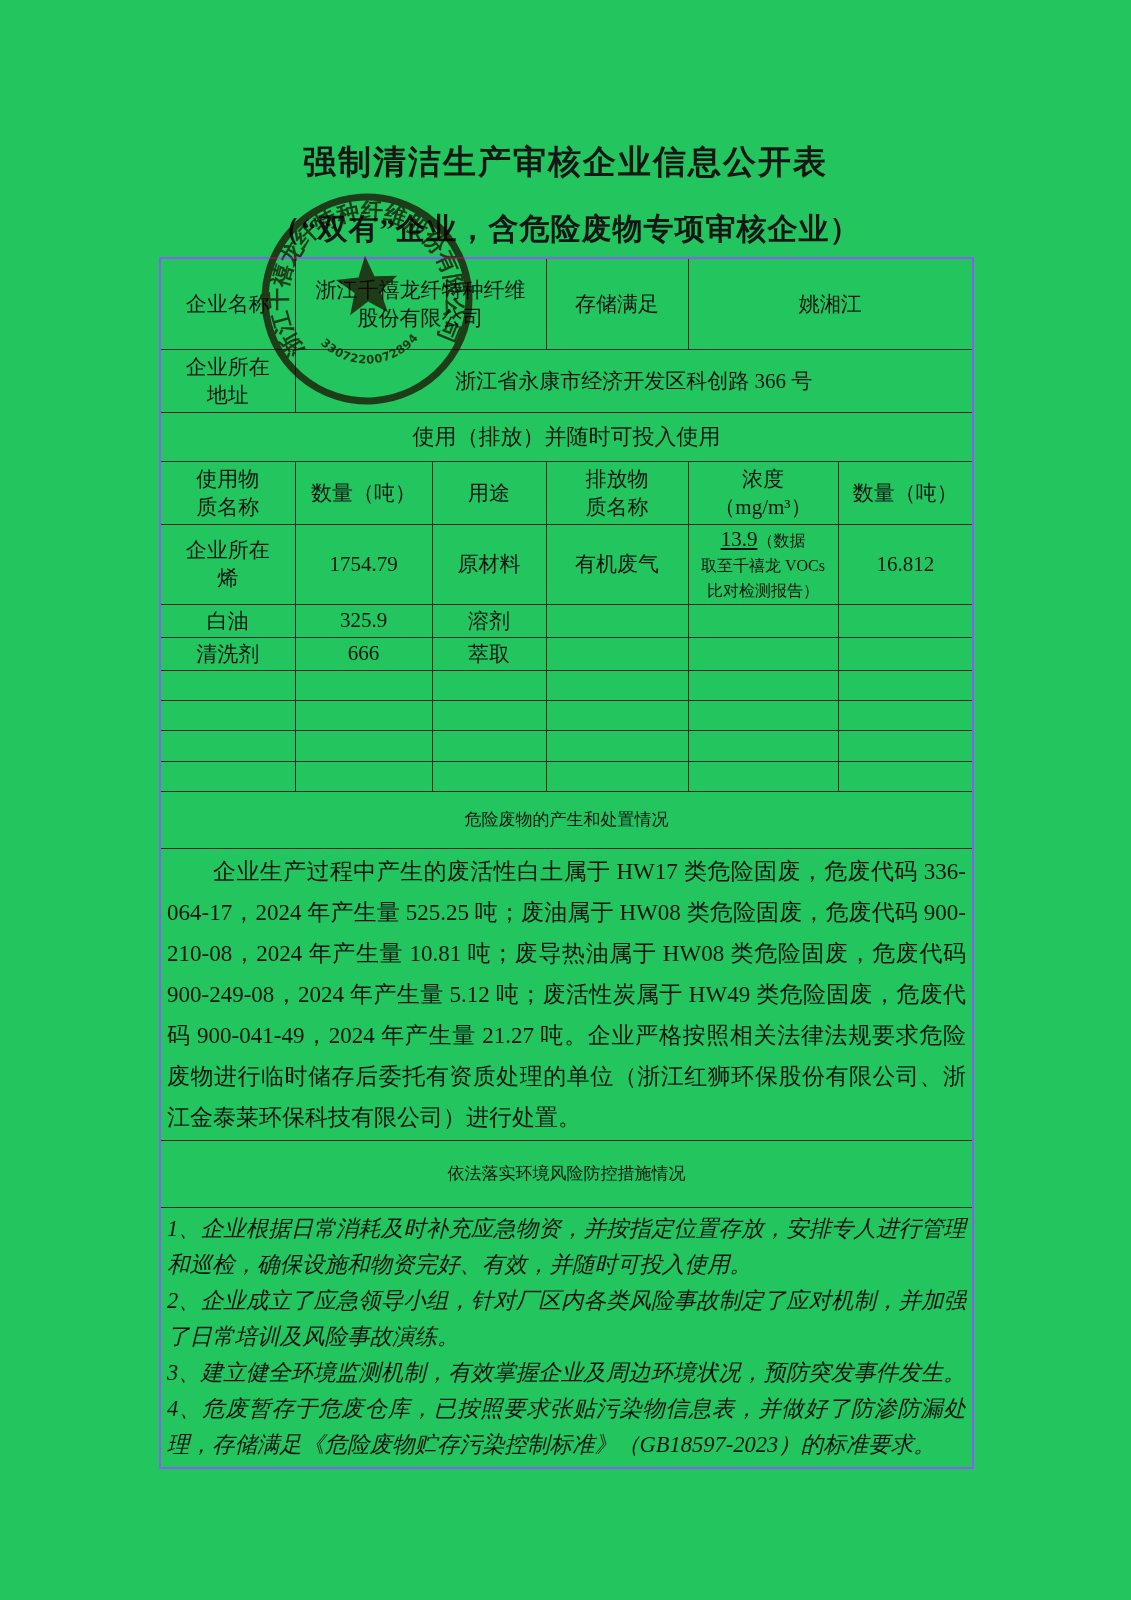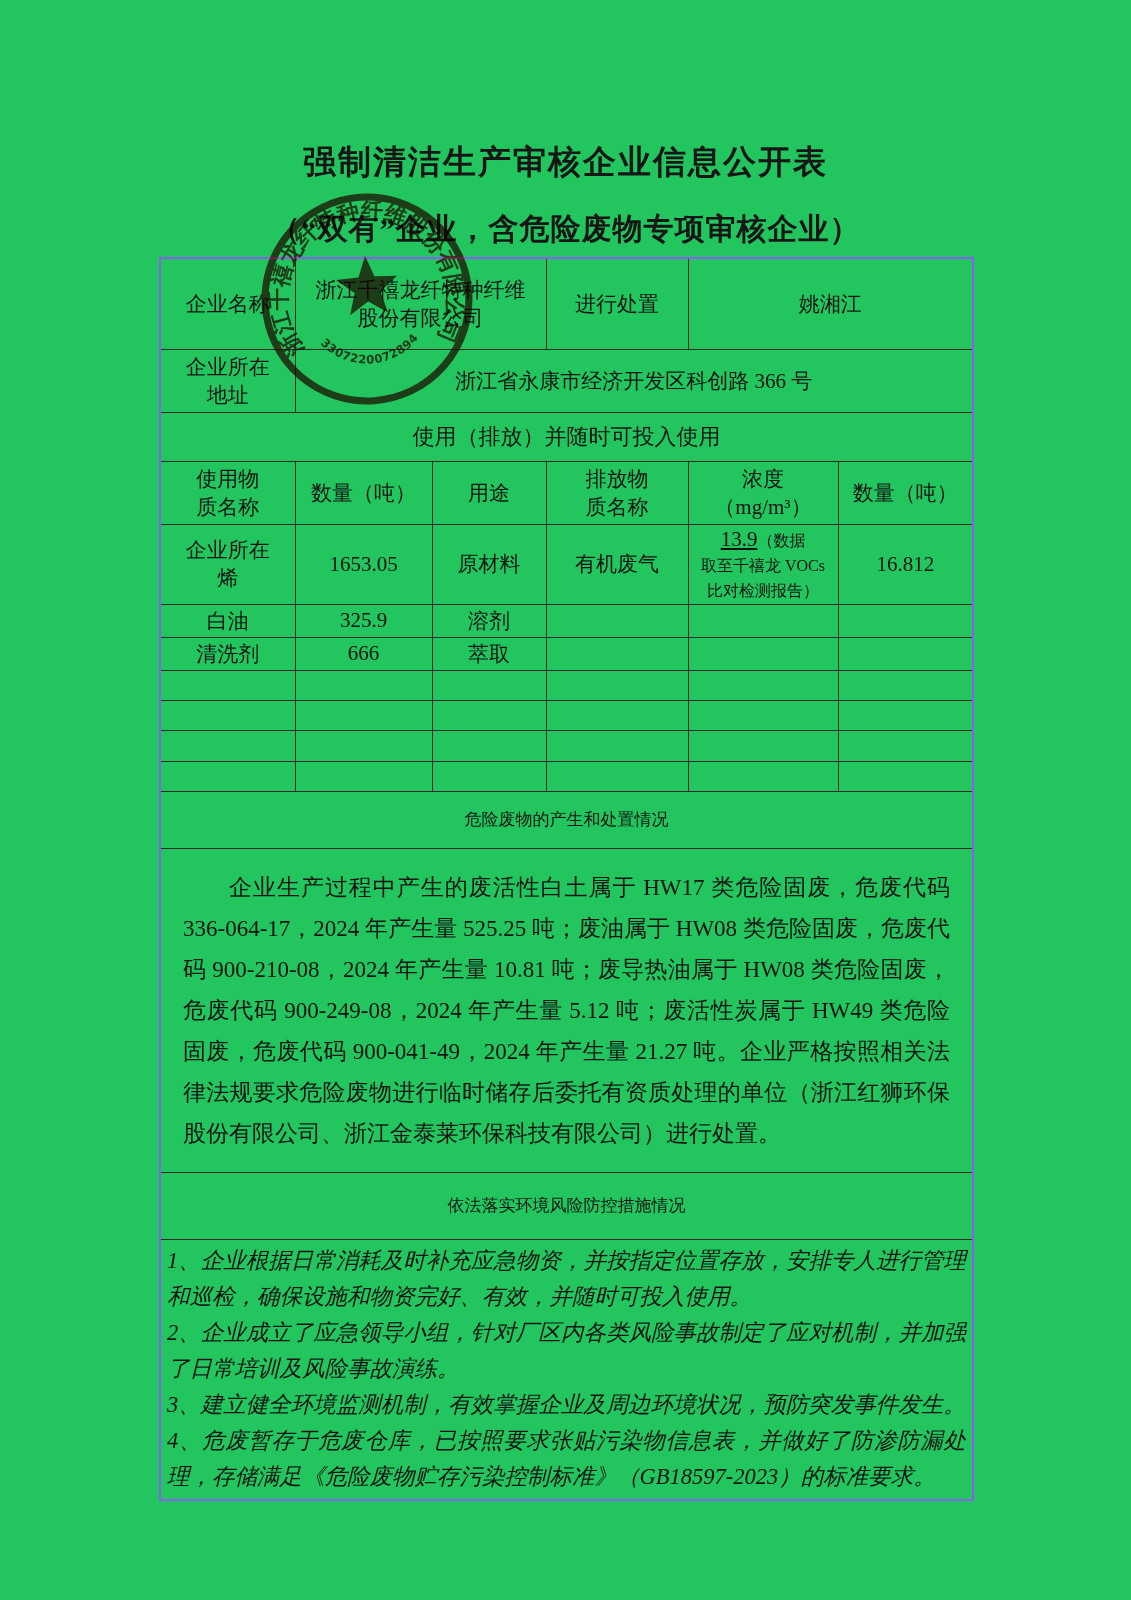--- a/index.html
+++ b/index.html
@@ -58,21 +58,21 @@
   td.para-cell{
     text-align:left;
     vertical-align:top;
     padding:12px 18px 0 18px;
   }
   .para{
     font-size:23px;
     line-height:41px;
     text-align:justify;
     text-indent:46px;
-    margin:16px;
+    margin:0;
   }
   td.list-cell{
     text-align:left;
     vertical-align:top;
     padding:24px 10px 0 12px;
   }
   .measures{list-style:none;margin:0;padding:0;font-style:italic;}
   .measures li{
     font-size:22.5px;
     line-height:36px;
@@ -107,21 +107,21 @@
       <col style="width:142px">
         <col style="width:150px">
         <col style="width:135px">
     </colgroup>
     <tbody>
 
       <tr style="height:91px">
         <td>企业名称</td>
         <td colspan="2" class="preline">浙江千禧龙纤特种纤维
 股份有限公司</td>
-        <td>进行处置</td>
+        <td>存储满足</td>
         <td colspan="2">姚湘江</td>
       </tr>
 
       <tr style="height:63px">
         <td class="preline">企业所在
 地址</td>
         <td colspan="5">浙江省永康市经济开发区科创路 366 号</td>
       </tr>
 
       <tr style="height:49px">
@@ -135,21 +135,21 @@
         <td>用途</td>
         <td class="preline">排放物
 质名称</td>
         <td>浓度（mg/m³）</td>
         <td>数量（吨）</td>
       </tr>
 
       <tr style="height:69px">
         <td class="preline">企业所在
 烯</td>
-        <td>1653.05</td>
+        <td>1754.79</td>
         <td>原材料</td>
         <td>有机废气</td>
         <td><span class="conc-main">13.9</span><span class="conc-note">（数据
 取至千禧龙 VOCs
 比对检测报告）</span></td>
         <td>16.812</td>
       </tr>
 
       <tr style="height:30px">
         <td>白油</td>

